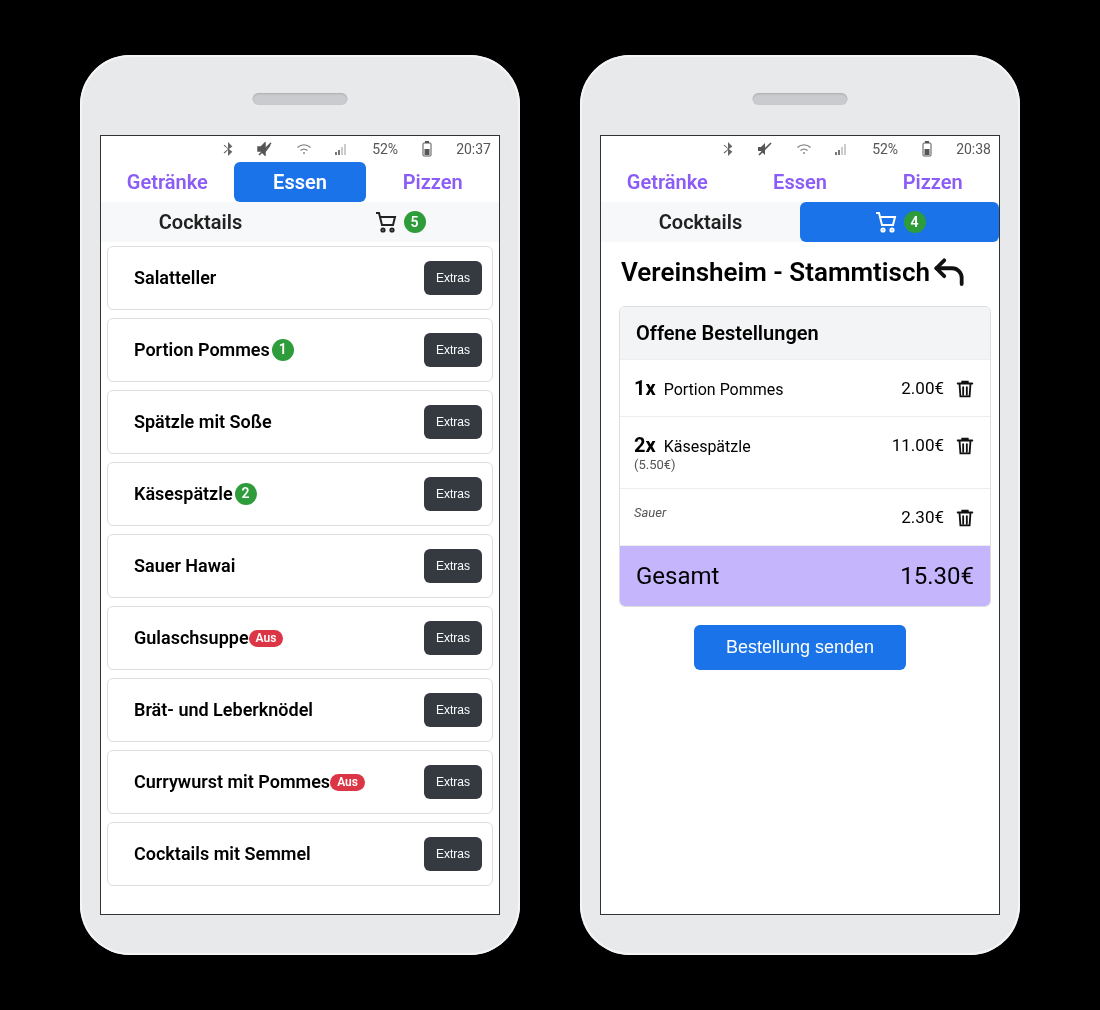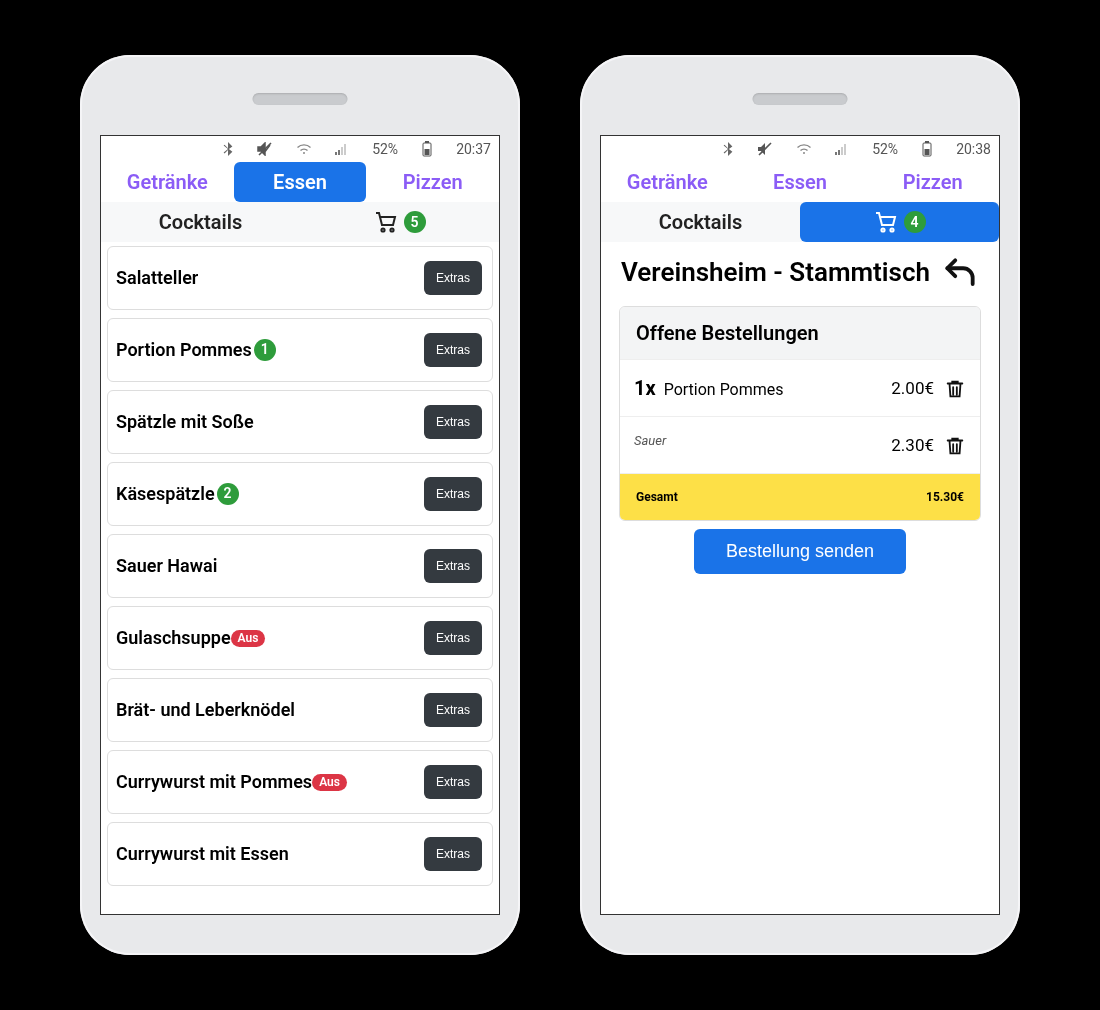--- a/index.html
+++ b/index.html
@@ -129,21 +129,21 @@
   }
   .item-list {
     padding: 4px 6px 0 6px;
     overflow: hidden;
     flex: 1;
   }
   .item {
     border: 1px solid #ddd;
     border-radius: 6px;
     margin-bottom: 8px;
-    padding: 10px 10px 10px 8px;
+    padding: 10px 10px 10px 26px;
     display: flex;
     align-items: center;
     justify-content: space-between;
     gap: 10px;
     min-height: 64px;
   }
   .item-name {
     font-size: 18px;
     font-weight: 600;
     line-height: 1.25;
@@ -155,31 +155,30 @@
     border: none;
     border-radius: 6px;
     padding: 10px 12px;
     font-size: 12px;
     cursor: pointer;
   }
   
   .cart-header {
     display: flex;
     align-items: center;
-    justify-content: space-between;
     padding: 12px 20px 6px 20px;
   }
   .cart-title {
     font-size: 26px;
     font-weight: 600;
     line-height: 1.2;
   }
   .back-icon { width: 38px; height: 38px; cursor: pointer; }
   .order-box {
-    margin: 8px 18px 0 18px;
+    margin: 8px 8px 0 18px;
     border: 1px solid #ddd;
     border-radius: 6px;
     overflow: hidden;
   }
   .order-head {
     background: #f3f4f5;
     padding: 14px 16px;
     font-size: 20px;
     font-weight: 600;
   }
@@ -192,31 +191,31 @@
   }
   .order-left { flex: 1; }
   .qty { font-size: 20px; font-weight: 700; }
   .qty-x { font-weight: 700; margin-right: 4px;}
   .order-name { font-size: 16px; }
   .order-sub  { font-size: 13px; color: #555; }
   .order-sub.italic { font-style: italic; }
   .order-price { font-size: 17px; white-space: nowrap; margin-top:2px;}
   .trash-icon { width: 22px; height: 22px; cursor: pointer; margin-top:2px;}
   .order-total {
-    background: #fde047;
+    background: #c4b5fd;
     padding: 16px;
     display: flex;
     justify-content: space-between;
-    font-size: 12px;
-    font-weight: 700;
+    font-size: 24px;
+    font-weight: 400;
     border-top: 1px solid #eee;
   }
   .send-btn {
     display: block;
-    margin: 8px auto;
+    margin: 18px auto;
     background: #1a73e8;
     color: #fff;
     border: none;
     border-radius: 6px;
     padding: 12px 32px;
     font-size: 18px;
     cursor: pointer;
   }
 </style>
 </head>
@@ -305,21 +304,21 @@
         </div>
         <div class="item">
           <div class="item-name">Brät- und Leberknödel</div>
           <button class="extras-btn">Extras</button>
         </div>
         <div class="item">
           <div class="item-name">Currywurst mit Pommes<span class="badge-red">Aus</span></div>
           <button class="extras-btn">Extras</button>
         </div>
         <div class="item">
-          <div class="item-name">Currywurst mit Essen</div>
+          <div class="item-name">Cocktails mit Semmel</div>
           <button class="extras-btn">Extras</button>
         </div>
       </div>
   </div>
 </div>
 
 <div class="phone">
   <div class="speaker"></div>
   <div class="screen">
     <div class="statusbar">
@@ -390,20 +389,30 @@
             <div class="order-left">
               <div><span class="qty">1<span class="qty-x">x</span></span><span class="order-name"> Portion Pommes</span></div>
             </div>
             <div class="order-price">2.00€</div>
             <svg class="trash-icon" viewBox="0 0 24 24">
               <path d="M4 6h16M9 6V4h6v2M6 6l1 14h10l1-14M10 10v8M14 10v8" fill="none" stroke="#111" stroke-width="2" stroke-linecap="round"></path>
             </svg>
           </div>
           <div class="order-row">
             <div class="order-left">
+              <div><span class="qty">2<span class="qty-x">x</span></span><span class="order-name"> Käsespätzle</span></div>
+              <div class="order-sub">(5.50€)</div>
+            </div>
+            <div class="order-price">11.00€</div>
+            <svg class="trash-icon" viewBox="0 0 24 24">
+              <path d="M4 6h16M9 6V4h6v2M6 6l1 14h10l1-14M10 10v8M14 10v8" fill="none" stroke="#111" stroke-width="2" stroke-linecap="round"></path>
+            </svg>
+          </div>
+          <div class="order-row">
+            <div class="order-left">
               <div class="order-sub italic">Sauer</div>
             </div>
             <div class="order-price">2.30€</div>
             <svg class="trash-icon" viewBox="0 0 24 24">
               <path d="M4 6h16M9 6V4h6v2M6 6l1 14h10l1-14M10 10v8M14 10v8" fill="none" stroke="#111" stroke-width="2" stroke-linecap="round"></path>
             </svg>
           </div>
         </div>
       <div class="order-total">
         <span>Gesamt</span>

